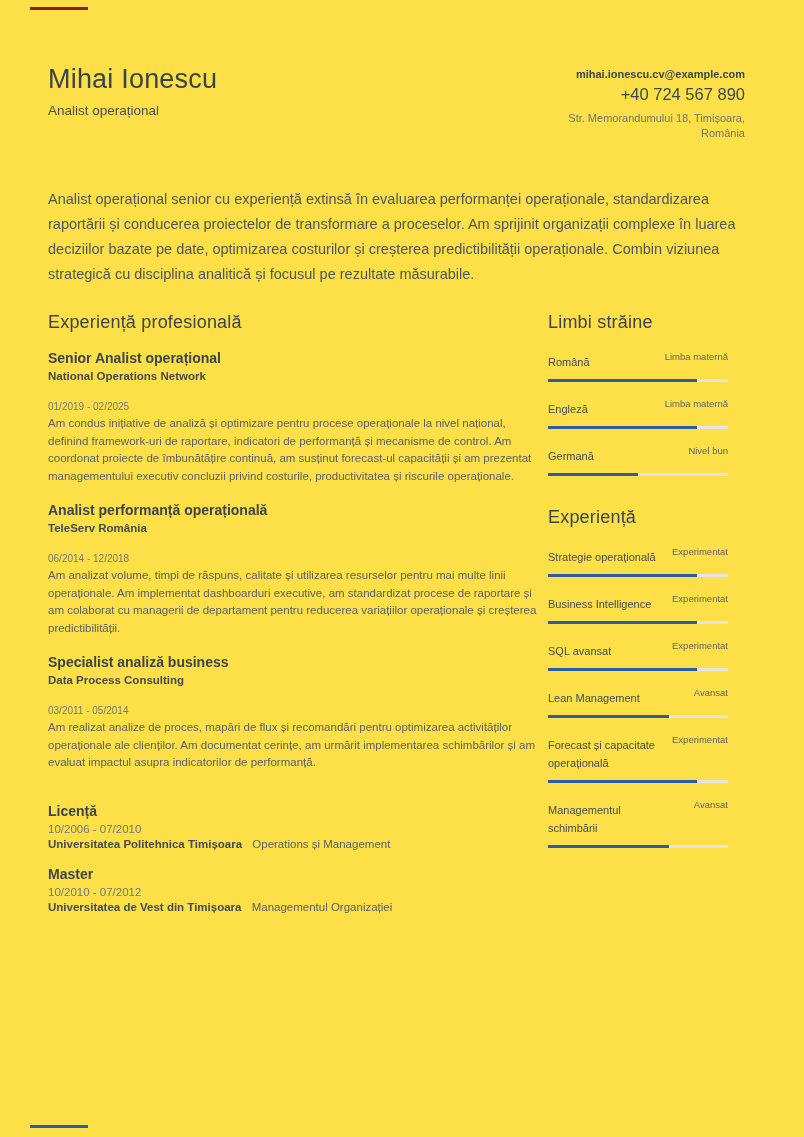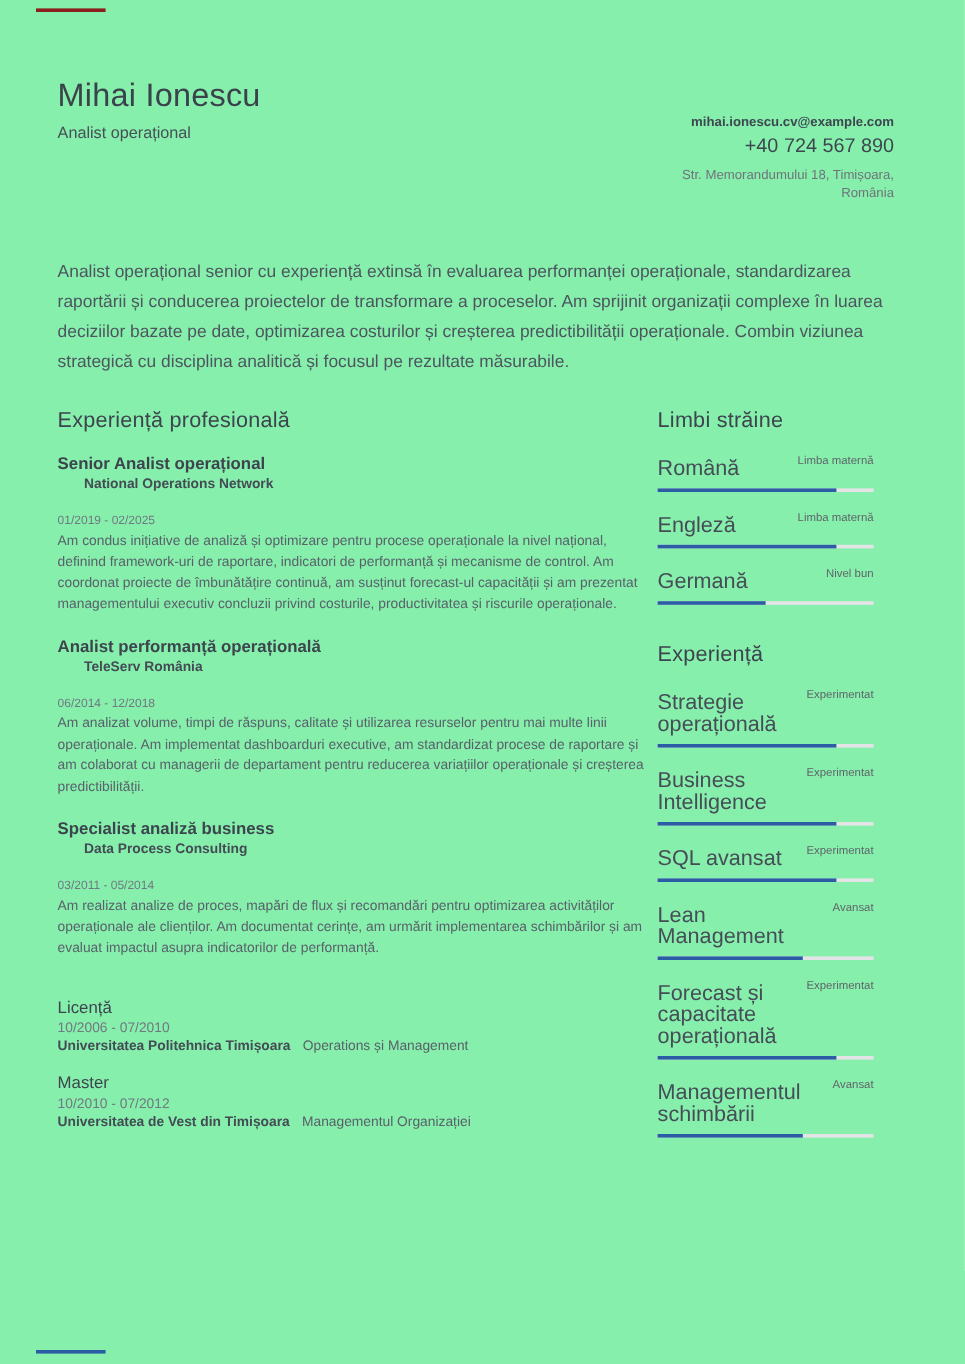--- a/index.html
+++ b/index.html
@@ -9,72 +9,72 @@
     background: #ffffff;
     font-family: "Liberation Sans", sans-serif;
     position: relative;
     color: #3e4750;
   }
   .page {
     position: relative;
     width: 804px; height: 1137px;
     padding: 64px 59px 0 48px;
     overflow: hidden;
-    background: #86efac;
+    background: #fde047;
   }
   .accent-dash {
     position: absolute;
     left: 30px;
     width: 58px; height: 3px;
   }
   .accent-dash.top { top: 7px; }
   .accent-dash.bottom { bottom: 9px; }
 
   
   .header { display: flex; justify-content: space-between; align-items: flex-start; }
   .name { font-size: 27px; font-weight: 500; color: #3a434c; letter-spacing: 0.2px; margin: 0; }
   .person-title { font-size: 13.5px; color: #474f57; margin-top: 8px; }
   .contact { text-align: right; padding-top: 4px; }
-  .contact .email { font-size: 11px; font-weight: bold; color: #3e4650; margin-top: 28px; }
+  .contact .email { font-size: 11px; font-weight: bold; color: #3e4650; }
   .contact .phone { font-size: 16.5px; color: #3e4650; margin-top: 5px; }
   .contact .addr { font-size: 11px; color: #6f747a; margin-top: 7px; line-height: 15px; }
 
   
   .summary { margin: 46px 0 0 0; font-size: 14.5px; line-height: 25px; color: #4d565f; }
 
   
   .columns { display: flex; margin-top: 25px; }
   .main-col { width: 500px; flex: 0 0 500px; }
   .side-col { width: 180px; flex: 0 0 180px; }
 
   h2.section-heading {
     font-size: 18px; font-weight: 500; color: #3c454e;
     margin: 0 0 17px 0; letter-spacing: 0.2px;
   }
   .edu-section, .side-section-2 { margin-top: 31px; }
 
   
   .job { margin-bottom: 17px; }
   .job-title { font-size: 14px; font-weight: bold; color: #3c454e; margin: 0; }
-  .job-company { font-size: 11.5px; font-weight: bold; color: #434b54; margin-top: 4px; margin-left: 22px; }
+  .job-company { font-size: 11.5px; font-weight: bold; color: #434b54; margin-top: 4px; }
   .job-dates { font-size: 10px; color: #707880; margin-top: 19px; }
   .job-desc { font-size: 11.5px; color: #59616a; line-height: 17.5px; margin-top: 3px; }
 
   
   .edu { margin-bottom: 16px; }
-  .edu-degree { font-size: 14px; font-weight: normal; color: #3c454e; margin: 0; }
+  .edu-degree { font-size: 14px; font-weight: bold; color: #3c454e; margin: 0; }
   .edu-dates { font-size: 11.5px; color: #707880; margin-top: 4px; }
   .edu-school-row { font-size: 11.5px; margin-top: 3px; }
   .edu-school { font-weight: bold; color: #434b54; }
   .edu-program { color: #59616a; margin-left: 7px; }
 
   
   .skill { margin-bottom: 15px; }
   .skill-head { display: flex; justify-content: space-between; align-items: flex-start; }
-  .skill-name { font-size: 18px; color: #454d56; line-height: 18px; margin-top: 3px; max-width: 118px; }
+  .skill-name { font-size: 11px; color: #454d56; line-height: 18px; margin-top: 3px; max-width: 118px; }
   .skill-level { font-size: 9.5px; color: #5f646a; white-space: nowrap; padding-top: 1px; }
   .bar-track { height: 3px; background: #e4e4e6; margin-top: 8px; width: 100%; }
   .bar-fill { height: 100%; }
 </style>
 </head>
 <body>
 
 <div class="page">
 
   <div class="accent-dash top" style="background: rgb(139, 30, 30);"></div>

